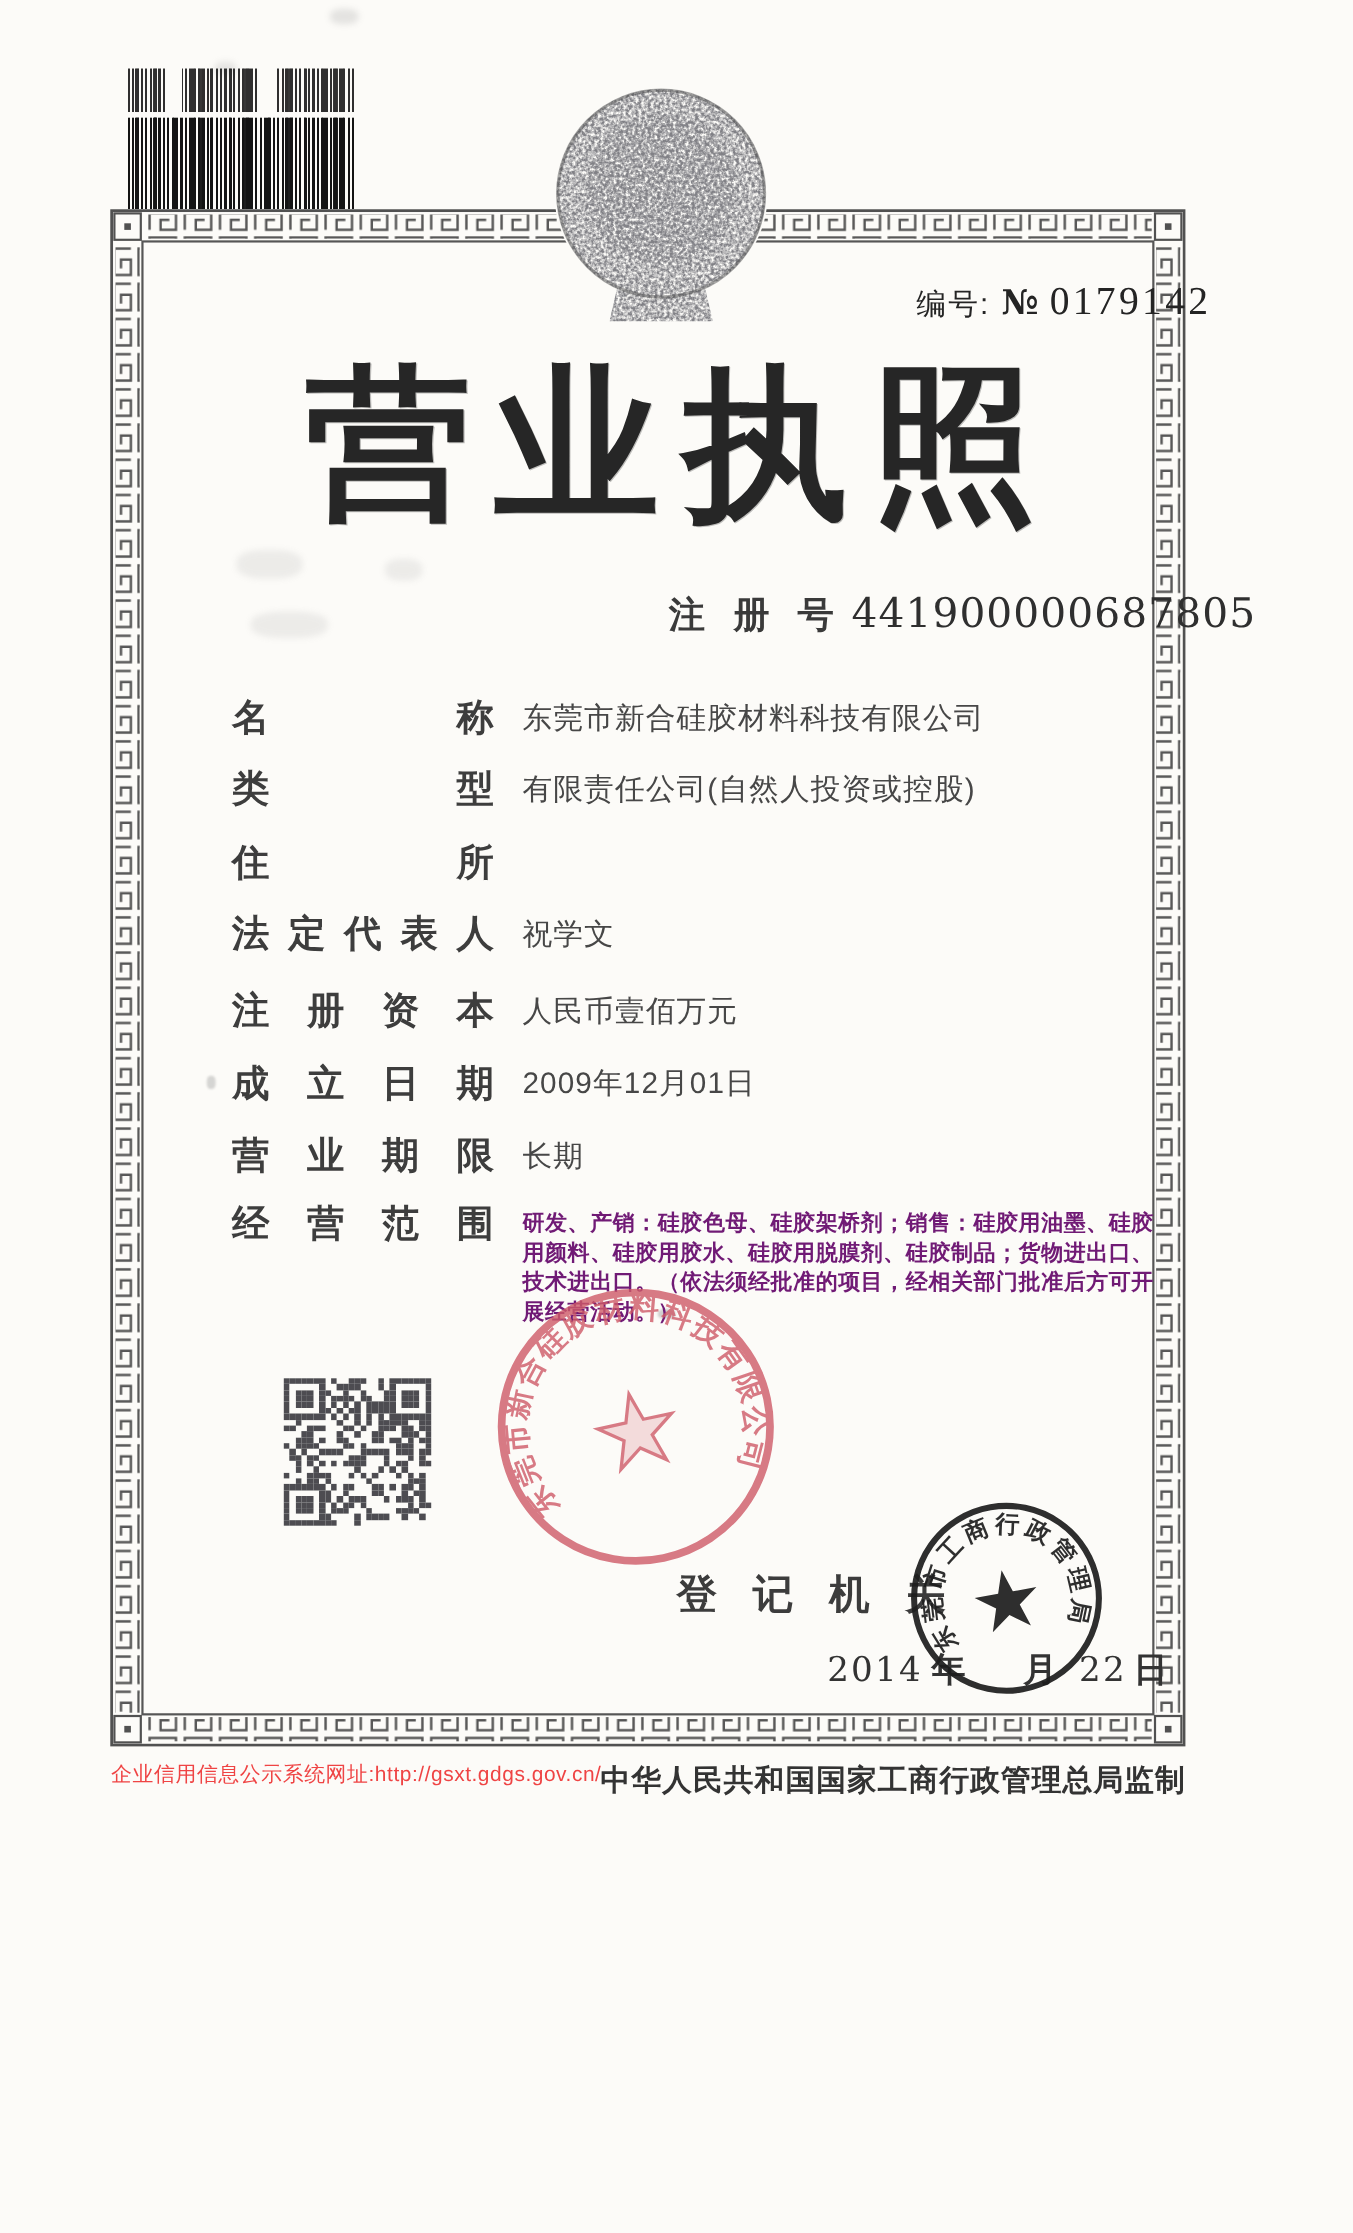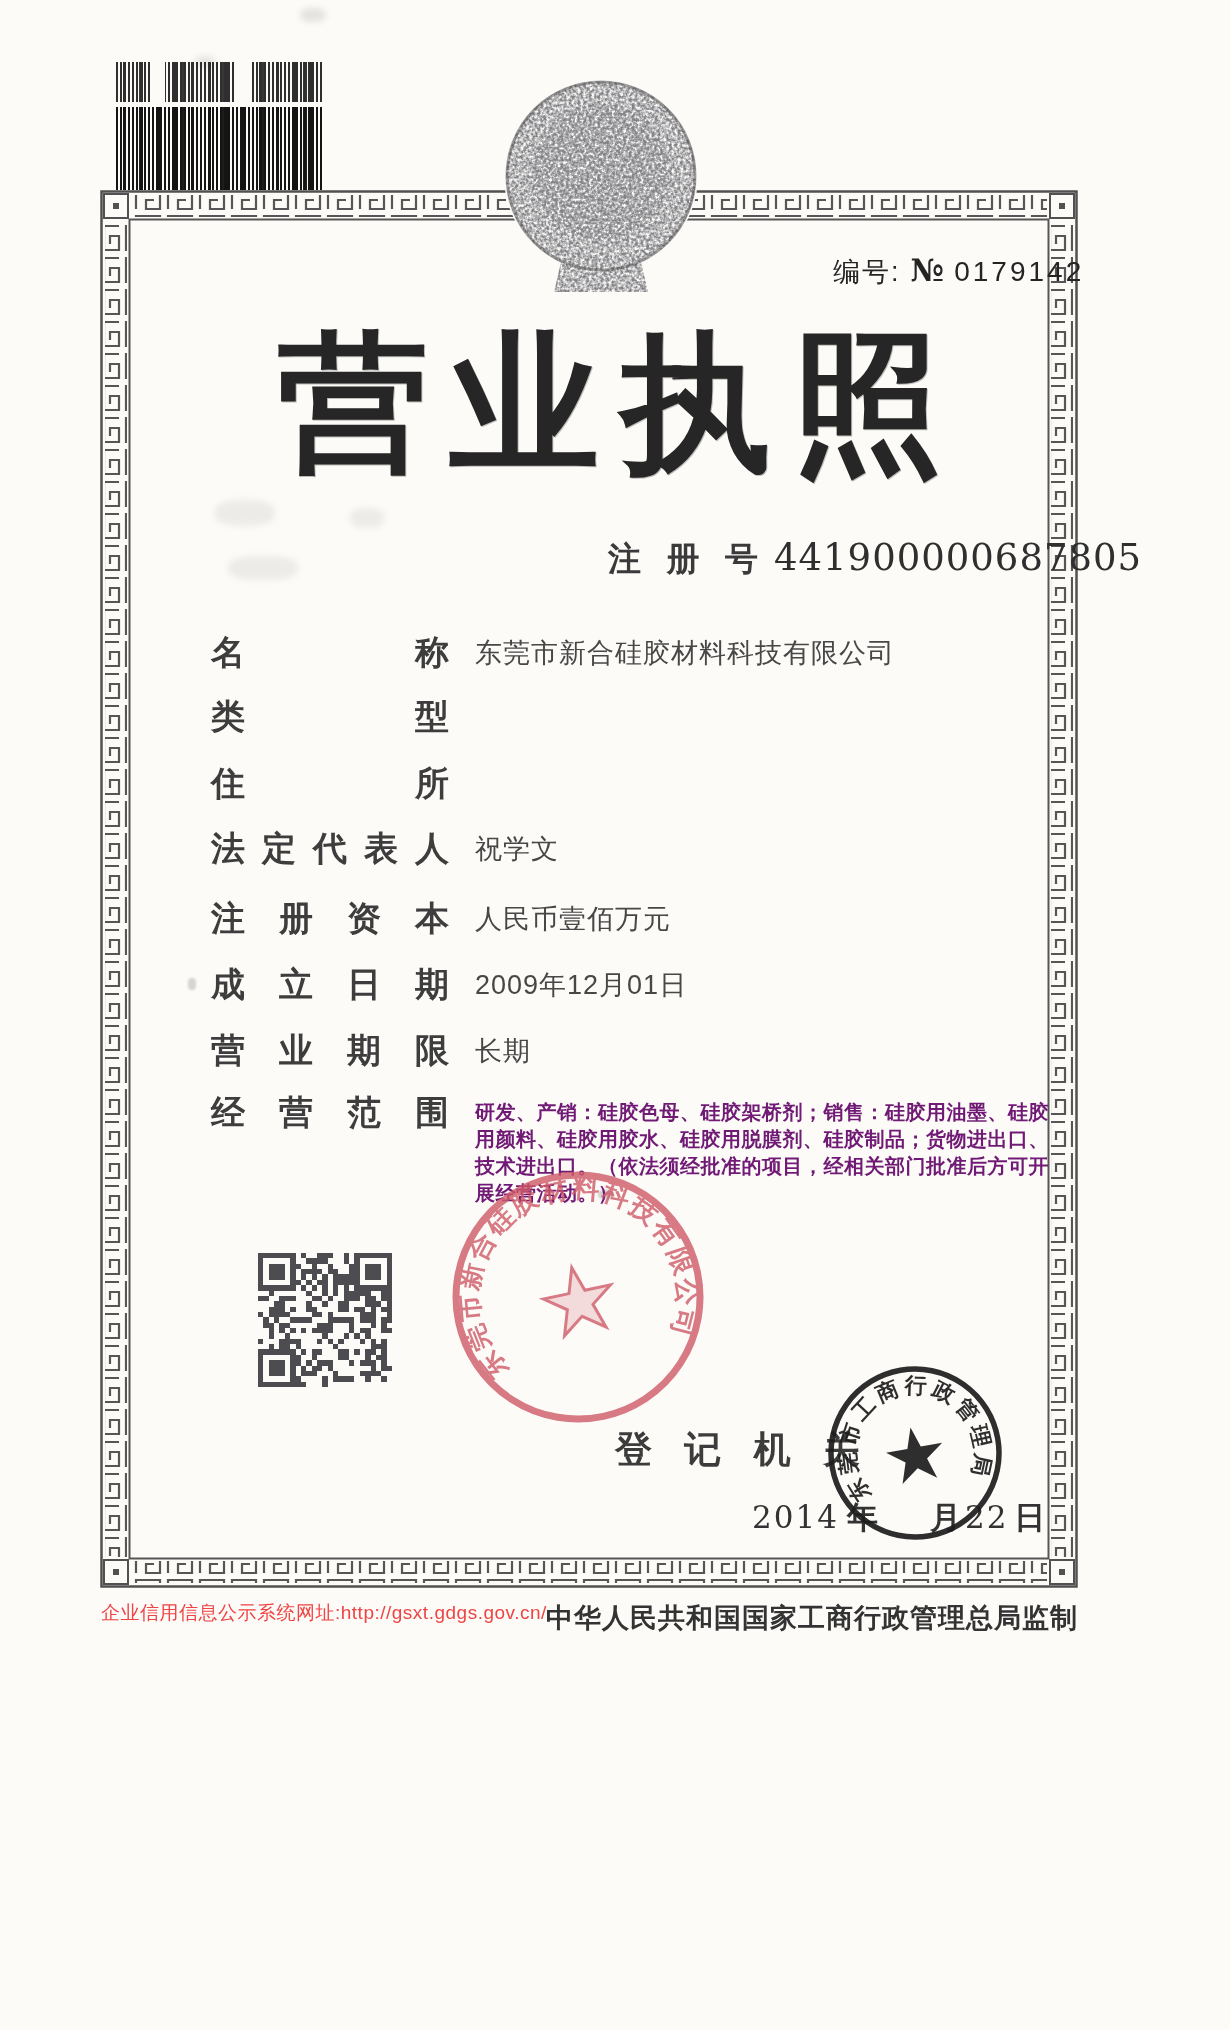--- a/index.html
+++ b/index.html
@@ -29,21 +29,21 @@
   
   .emblem{left:498px;top:76px;}
 
   
   .frame{left:100px;top:190px;opacity:.85;filter:blur(.3px);}
 
   
   .serial{left:833px;top:252px;display:flex;align-items:baseline;gap:10px;color:#242424;}
   .serial .lbl{font-size:27px;letter-spacing:2px;}
   .serial .no-sign{font-family:"DejaVu Serif",serif;font-weight:700;font-size:31px;}
-  .serial .digits{font-family:Liberation Sans, sans-serif;font-size:28px;letter-spacing:3px;}
+  .serial .digits{font-family:Liberation Serif, serif;font-size:36px;letter-spacing:3px;}
 
   
   .title{left:278px;top:328px;width:664px;height:170px;
     font-size:150px;font-weight:800;color:#262626;line-height:1;
     filter:blur(.5px);text-shadow:1px 1px 0 rgba(0,0,0,.25);}
   .spread{display:flex;justify-content:space-between;}
 
   
   .regno{left:608px;top:536px;display:flex;align-items:baseline;color:#333;}
   .regno .lbl{width:150px;font-size:33px;font-weight:700;color:#3a3a3a;}
@@ -68,21 +68,21 @@
   
   .seal-red{left:438px;top:1157px;opacity:.8;filter:blur(.4px);}
   .seal-black{left:820px;top:1358px;opacity:.92;filter:blur(.3px);}
 
   
   .registrar{left:615px;top:1425px;width:245px;font-size:37px;font-weight:600;color:#3c3c3c;}
   .issue-date{left:752px;top:1497px;display:flex;align-items:baseline;font-size:31px;color:#333;}
   .issue-date .num{font-family:"DejaVu Serif",serif;letter-spacing:2px;}
   .issue-date .u-y{margin-left:8px;font-weight:600;}
   .issue-date .u-m{margin-left:52px;font-weight:600;}
-  .issue-date .d-num{margin-left:4px;}
+  .issue-date .d-num{margin-left:20px;}
   .issue-date .u-d{margin-left:6px;font-weight:600;}
 
   
   .footer-left{left:101px;top:1600px;font-family:Liberation Sans, sans-serif;
     font-size:19px;color:#ef4444;letter-spacing:.5px;}
   .footer-right{right:152px;top:1600px;font-size:27px;color:#333;letter-spacing:1px;font-weight:600;}
 
   
   .smudge{position:absolute;background:#8f8f8f;opacity:.14;filter:blur(3px);border-radius:40%;}
 </style>
@@ -173,20 +173,21 @@
       <span>名</span>
       <span>称</span>
     </span>
   <span class="val">东莞市新合硅胶材料科技有限公司</span>
 </div>
 <div class="row r1">
   <span class="lbl spread">
       <span>类</span>
       <span>型</span>
     </span>
+  <span class="val">有限责任公司(自然人投资或控股)</span>
 </div>
 <div class="row r2">
   <span class="lbl spread">
       <span>住</span>
       <span>所</span>
     </span>
 </div>
 <div class="row r3">
   <span class="lbl spread">
       <span>法</span>

